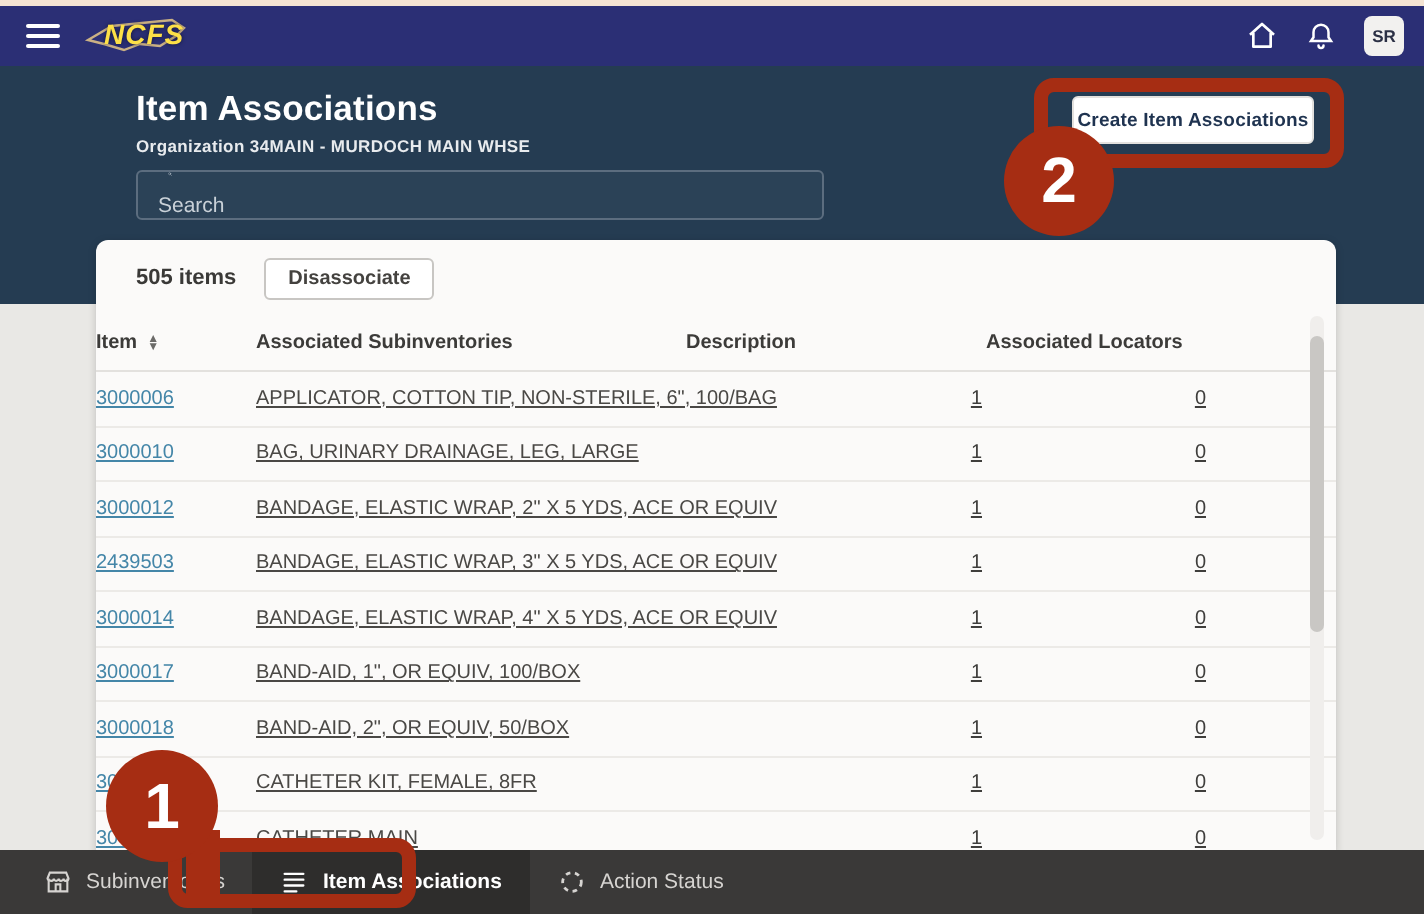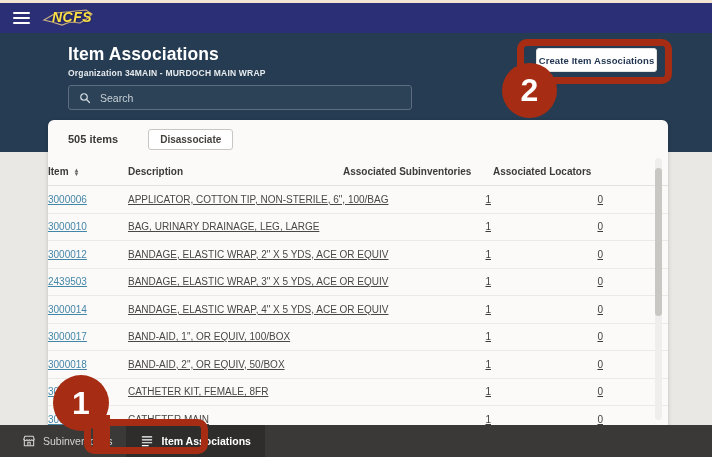--- a/index.html
+++ b/index.html
@@ -20,29 +20,29 @@
   .logo svg{position:absolute;left:0;top:1px;}
   .logo .word{position:absolute;left:10px;top:4px;font-size:14px;font-weight:bold;font-style:italic;color:#fde047;letter-spacing:.5px;text-shadow:0 0 2px rgba(0,0,0,.55);}
   .topbar-right{margin-left:auto;display:flex;align-items:center;gap:13px;margin-right:10px;}
   .tb-icon{width:17px;height:17px;display:flex;align-items:center;justify-content:center;cursor:pointer;}
   .avatar{width:20px;height:20px;border-radius:4px;background:#f2f1ef;color:#2b3044;font-size:8.5px;font-weight:bold;display:flex;align-items:center;justify-content:center;cursor:pointer;}
 
   
   .band{position:absolute;left:0;top:33px;width:712px;height:119px;background:var(--band);}
   .page-title{position:absolute;left:68px;top:44px;font-size:17.5px;font-weight:bold;color:#fff;letter-spacing:.1px;}
   .page-sub{position:absolute;left:68px;top:68px;font-size:8.5px;font-weight:bold;color:#e8ebee;letter-spacing:.2px;}
-  .searchbox{position:absolute;left:68px;top:85px;width:344px;height:25px;border:1px solid #5c6d7f;border-radius:3px;background:rgba(255,255,255,0.03);display:flex;align-items:center;gap:9px;padding-left:10px;cursor:text;}
+  .searchbox{position:absolute;left:68px;top:85px;width:344px;height:25px;border:1px solid #5c6d7f;border-radius:3px;background:rgba(255,255,255,0.03);display:flex;gap:9px;padding-left:10px;cursor:text;flex-direction:column;}
   .searchbox .ph{font-size:10.5px;color:#c9d1d8;}
 
   
   .create-btn{position:absolute;left:536px;top:48px;width:121px;height:24px;background:#fff;border:1px solid #e3e1de;border-radius:3px;font-size:9.5px;font-weight:bold;color:#1f3350;display:flex;align-items:center;justify-content:center;cursor:pointer;letter-spacing:.1px;}
 
   
   .card{position:absolute;left:48px;top:120px;width:620px;height:306px;background:var(--card);border-radius:6px 6px 0 0;box-shadow:0 1px 4px rgba(0,0,0,.18);overflow:hidden;z-index:5;}
-  .card-toolbar{display:flex;align-items:center;height:38px;padding-left:20px;gap:30px;}
+  .card-toolbar{display:flex;align-items:center;height:38px;padding-left:20px;gap:14px;}
   .items-count{font-size:11px;font-weight:bold;color:#3a3937;}
   .disassociate-btn{height:21px;padding:0 11px;background:#fff;border:1px solid #c8c6c3;border-radius:3px;font-size:10px;font-weight:bold;color:#44423f;cursor:pointer;}
   .thead,.trow{display:grid;grid-template-columns:80px 215px 150px 112px;align-items:center;}
   .thead{height:28px;border-bottom:1px solid #e3e1de;}
   .th{font-size:10px;font-weight:bold;color:#3c3b39;display:flex;align-items:center;gap:5px;white-space:nowrap;}
   .trow{height:27.5px;border-bottom:1px solid #eceae7;}
   .c{font-size:10px;color:#4a4845;white-space:nowrap;overflow:visible;text-decoration:underline;}
   .item-link{color:var(--link);cursor:pointer;}
   .num{text-align:right;padding-right:2px;color:#3f3e3c;}
   .sort-icon{display:inline-flex;flex-direction:column;line-height:4px;color:#6b6a68;font-size:6px;cursor:pointer;}
@@ -74,25 +74,40 @@
         <span></span>
         <span></span>
         <span></span>
       </div>
     <div class="logo">
       <svg width="64" height="24" viewBox="0 0 64 24">
         <path d="M2 14 L14 7 L44 4 L50 8 L46 12 L38 17 L28 16 L20 19 L10 16 Z" fill="none" stroke="#cbb184" stroke-width="1.2"></path>
       </svg>
       <span class="word">NCFS</span>
     </div>
+    <div class="topbar-right">
+      <span class="tb-icon">
+        <svg width="16" height="16" viewBox="0 0 24 24" fill="none" stroke="#fff" stroke-width="2" stroke-linejoin="round">
+            <path d="M3 11 L12 3 L21 11"></path>
+            <path d="M5.5 9.5 V20 H18.5 V9.5"></path>
+          </svg>
+      </span>
+      <span class="tb-icon">
+        <svg width="15" height="16" viewBox="0 0 24 24" fill="none" stroke="#fff" stroke-width="2" stroke-linecap="round">
+            <path d="M12 3 a6 6 0 0 0 -6 6 v4 l-2 3 h16 l-2 -3 v-4 a6 6 0 0 0 -6 -6 z"></path>
+            <path d="M10 19.5 a2 2 0 0 0 4 0"></path>
+          </svg>
+      </span>
+      <span class="avatar">SR</span>
+    </div>
   </div>
 
   <div class="band"></div>
   <div class="page-title">Item Associations</div>
-  <div class="page-sub">Organization 34MAIN - MURDOCH MAIN WRAP</div>
+  <div class="page-sub">Organization 34MAIN - MURDOCH MAIN WHSE</div>
 
   <div class="searchbox">
     <svg width="12" height="12" viewBox="0 0 24 24" fill="none" stroke="#d3dae0" stroke-width="2.4" stroke-linecap="round">
         <circle cx="10" cy="10" r="6.5"></circle>
         <path d="M15 15 L21 21"></path>
       </svg>
     <span class="ph">Search</span>
   </div>
 
   <button class="create-btn">Create Item Associations</button>
@@ -103,22 +118,22 @@
       <button class="disassociate-btn">Disassociate</button>
     </div>
     <div class="thead">
       <div class="th">
         <span>Item</span>
         <span class="sort-icon">
             <span>▲</span>
             <span>▼</span>
           </span>
       </div>
+      <div class="th">Associated Subinventories</div>
       <div class="th">Description</div>
-      <div class="th">Associated Subinventories</div>
       <div class="th">Associated Locators</div>
     </div>
     <div>
         <div class="trow">
           <div class="c item-link">3000006</div>
           <div class="c">APPLICATOR, COTTON TIP, NON-STERILE, 6", 100/BAG</div>
           <div class="c num">1</div>
           <div class="c num">0</div>
         </div>
         <div class="trow">
@@ -183,20 +198,26 @@
           <path d="M10 20 V14 H14 V20"></path>
         </svg>
       <span>Subinventories</span>
     </div>
     <div class="tab active">
       <svg width="14" height="14" viewBox="0 0 24 24" fill="none" stroke="#fff" stroke-width="2" stroke-linecap="round">
           <path d="M4 5 H20 M4 10 H20 M4 15 H20 M4 20 H14"></path>
         </svg>
       <span>Item Associations</span>
     </div>
+    <div class="tab">
+      <svg width="14" height="14" viewBox="0 0 24 24" fill="none" stroke="#d6d4d1" stroke-width="2.4">
+          <circle cx="12" cy="12" r="8" stroke-dasharray="4 4"></circle>
+        </svg>
+      <span>Action Status</span>
+    </div>
   </div>
 
   <div class="ann ann-box" style="left:517px;top:39px;width:155px;height:45px;"></div>
   <div class="ann ann-circle" style="left:502px;top:63px;width:55px;height:55px;font-size:32px;">2</div>
   <div class="ann ann-stem" style="left:93px;top:415px;width:17px;height:32px;"></div>
   <div class="ann ann-box" style="left:84px;top:419px;width:124px;height:35px;"></div>
   <div class="ann ann-circle" style="left:53px;top:375px;width:56px;height:56px;font-size:32px;">1</div>
 
 </div>
 

